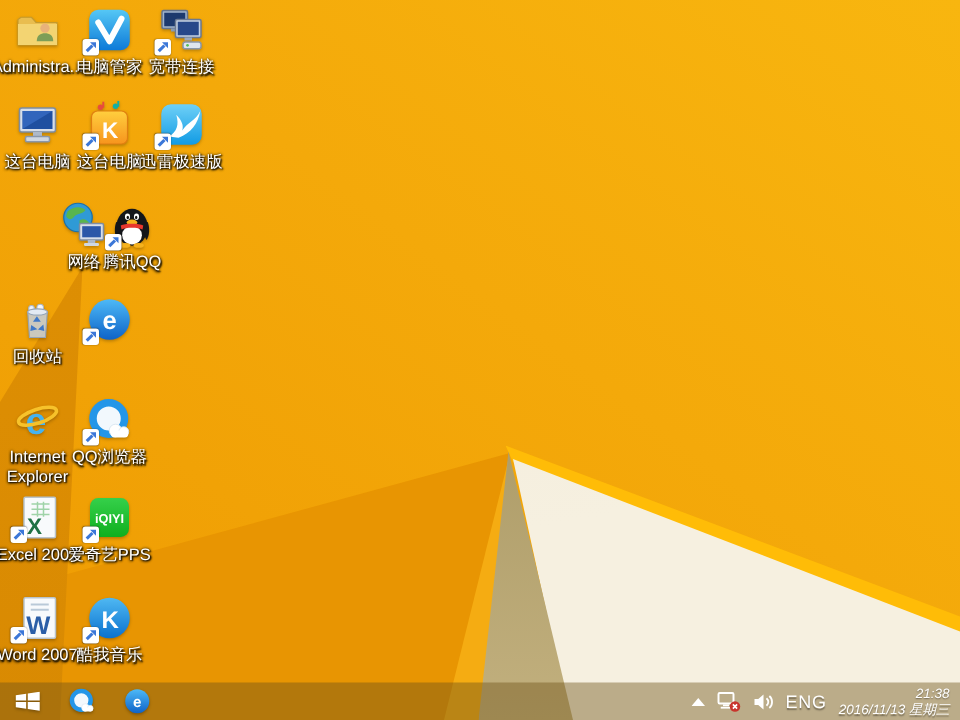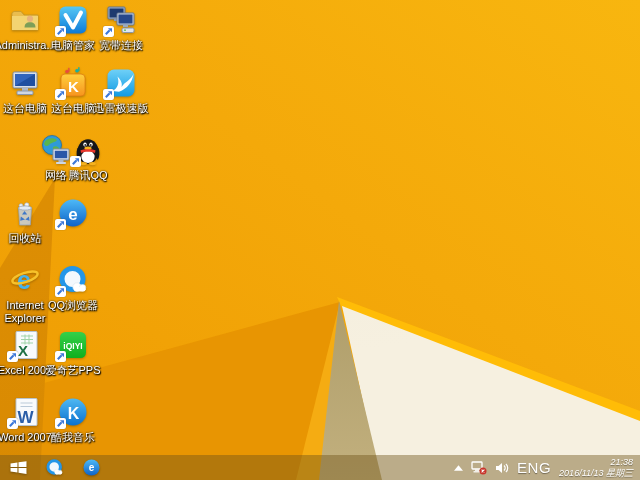--- a/index.html
+++ b/index.html
@@ -38,21 +38,21 @@
     position:absolute;left:0;bottom:0;width:640px;height:25px;
     background:rgba(112,84,26,.44);
     display:flex;align-items:center;
   }
   #start-button{width:36px;height:25px;display:flex;align-items:center;justify-content:center;cursor:pointer;}
   #start-button svg{width:17px;height:13px;filter:drop-shadow(0 1px 1px rgba(0,0,0,.3));}
   .tb-icon{width:37px;height:25px;display:flex;align-items:center;justify-content:center;cursor:pointer;}
   .tb-icon svg{width:19px;height:19px;filter:drop-shadow(0 1px 1px rgba(0,0,0,.3));}
   #tray{margin-left:auto;display:flex;align-items:center;gap:8px;padding-right:7px;height:100%;}
   .tray-btn{display:flex;align-items:center;justify-content:center;height:100%;cursor:pointer;}
-  #tray-language{font-size:15px;color:#fff;letter-spacing:.5px;text-shadow:0 1px 1px rgba(0,0,0,.4);cursor:pointer;}
+  #tray-language{font-size:12px;color:#fff;letter-spacing:.5px;text-shadow:0 1px 1px rgba(0,0,0,.4);cursor:pointer;}
   #tray-clock{text-align:right;font-size:9px;line-height:11px;color:#fff;text-shadow:0 1px 1px rgba(0,0,0,.4);cursor:pointer;font-style:italic;}
 </style>
 </head>
 <body>
 
 <div id="screen">
 
   <div class="wp" id="wp-base"></div>
   <div class="wp" id="wp-facet-lowerleft"></div>
   <div class="wp" id="wp-wedge-left"></div>

